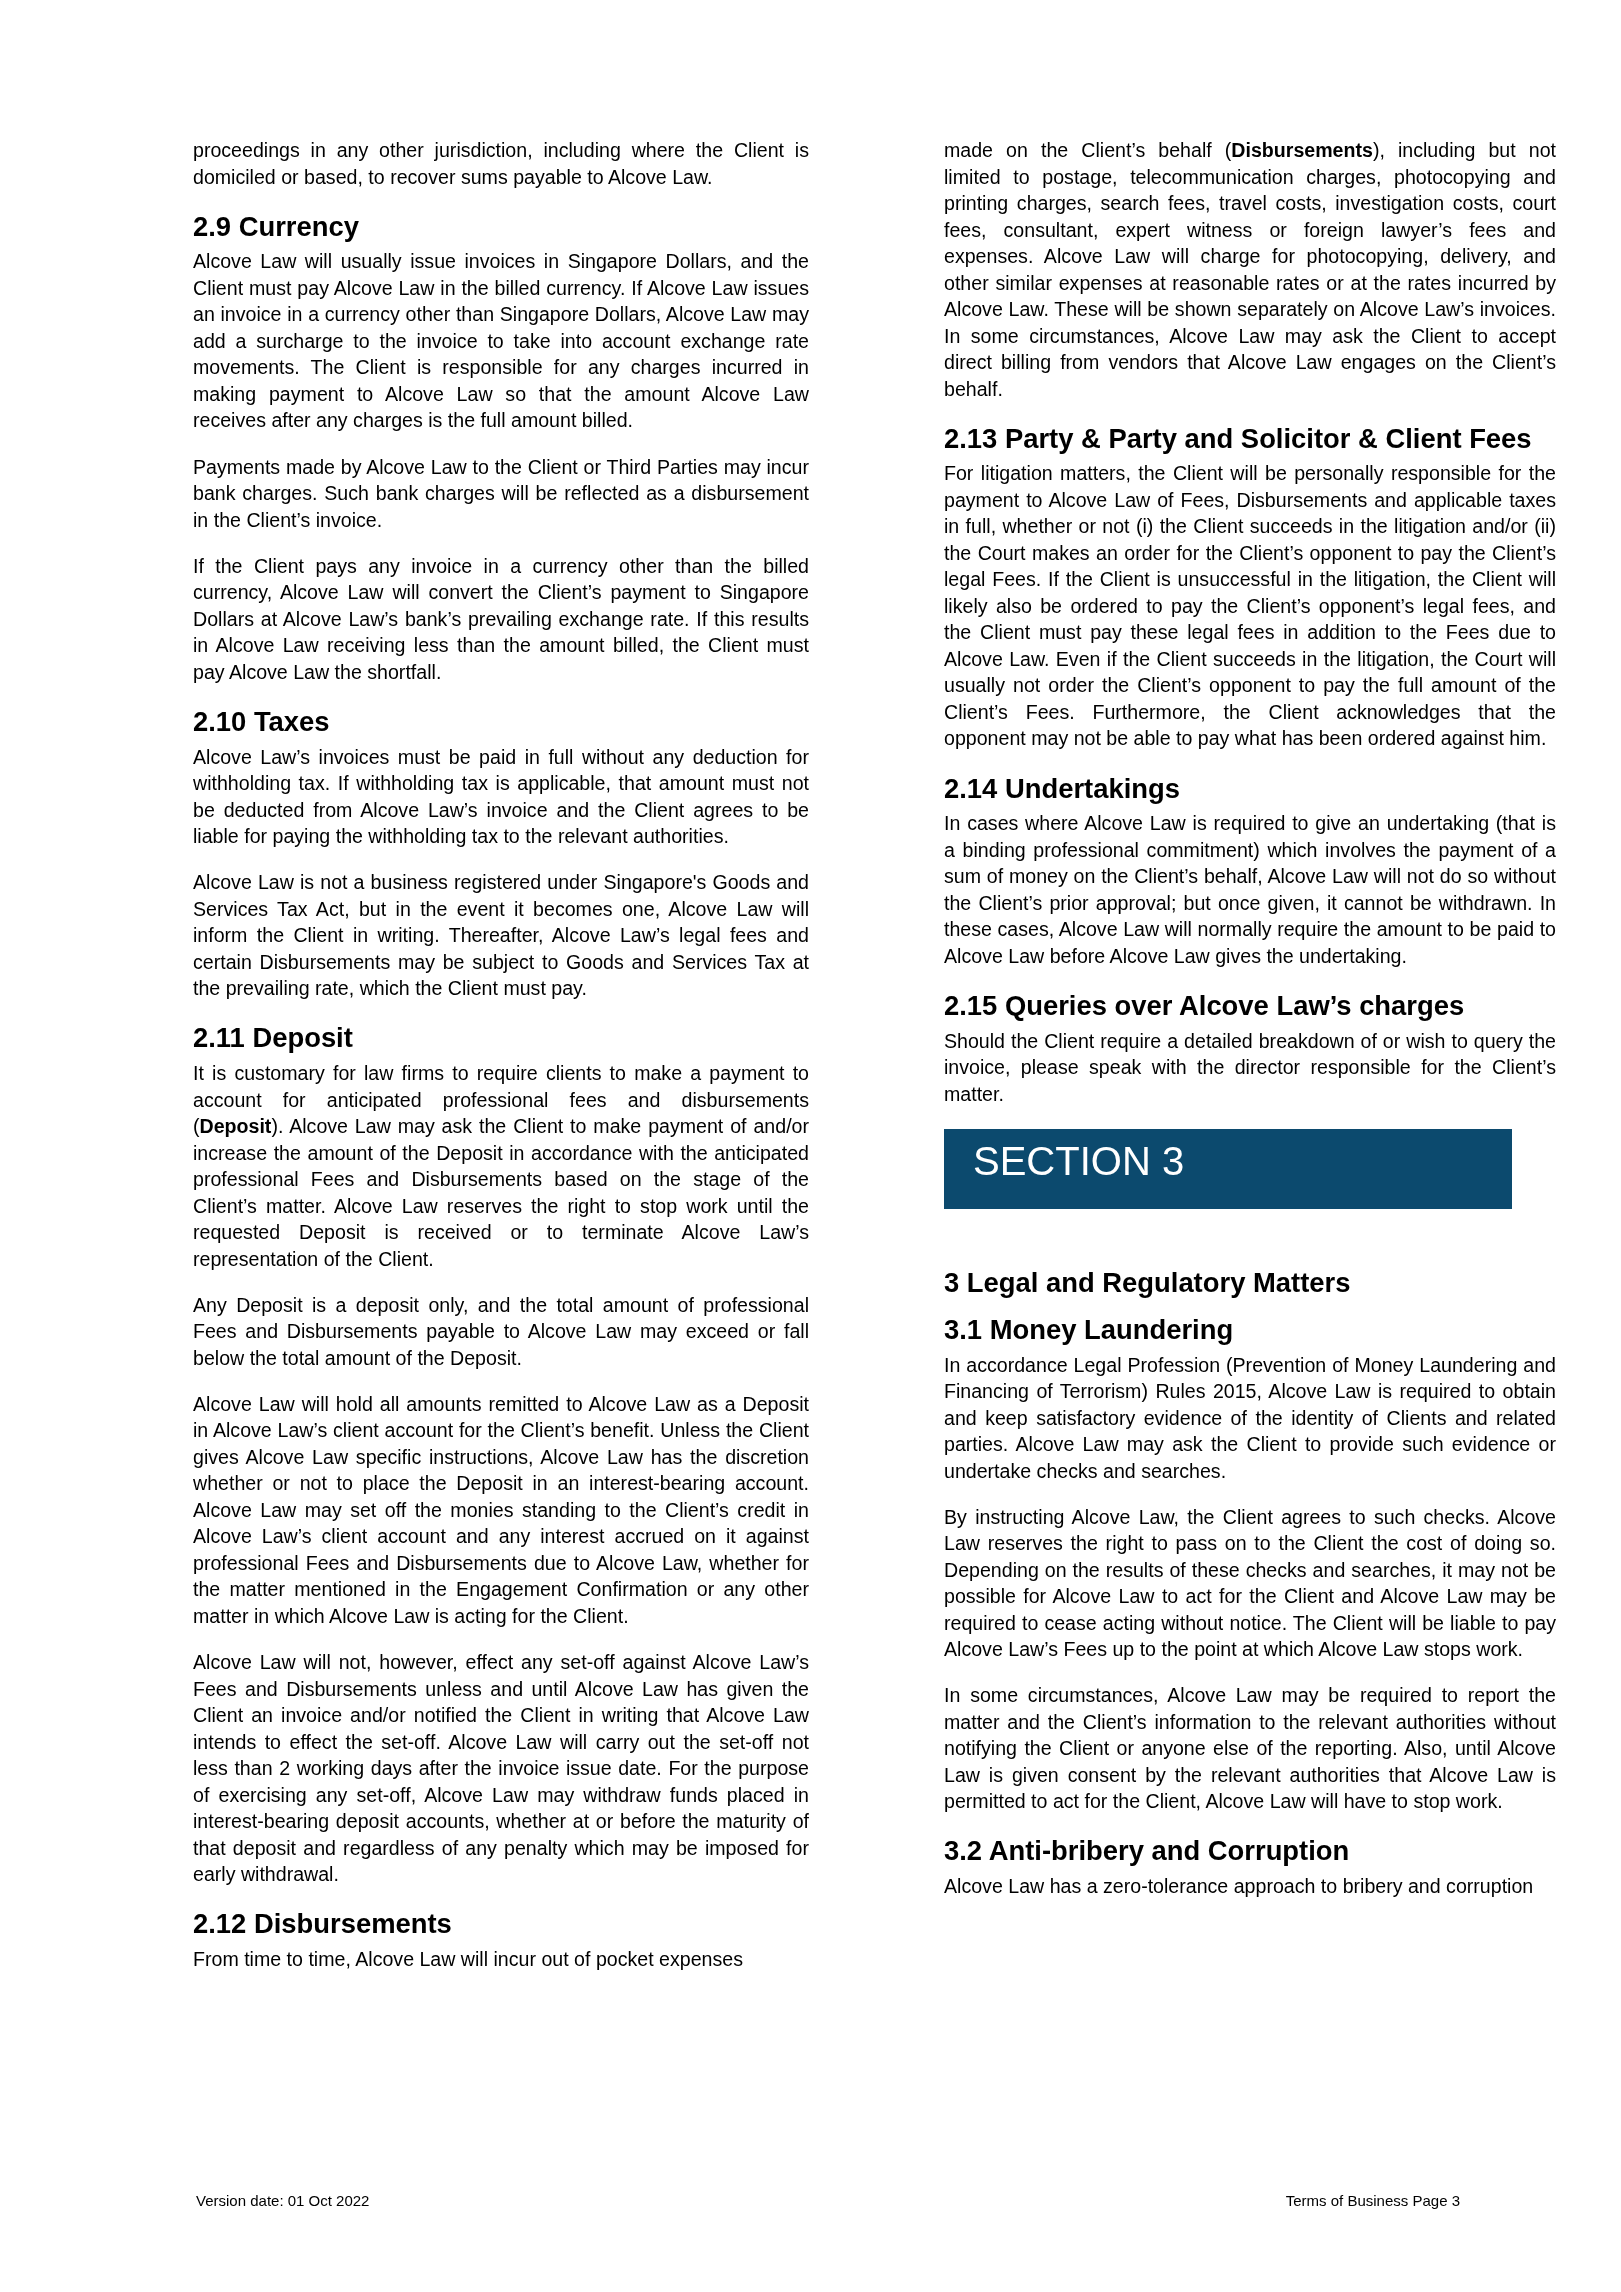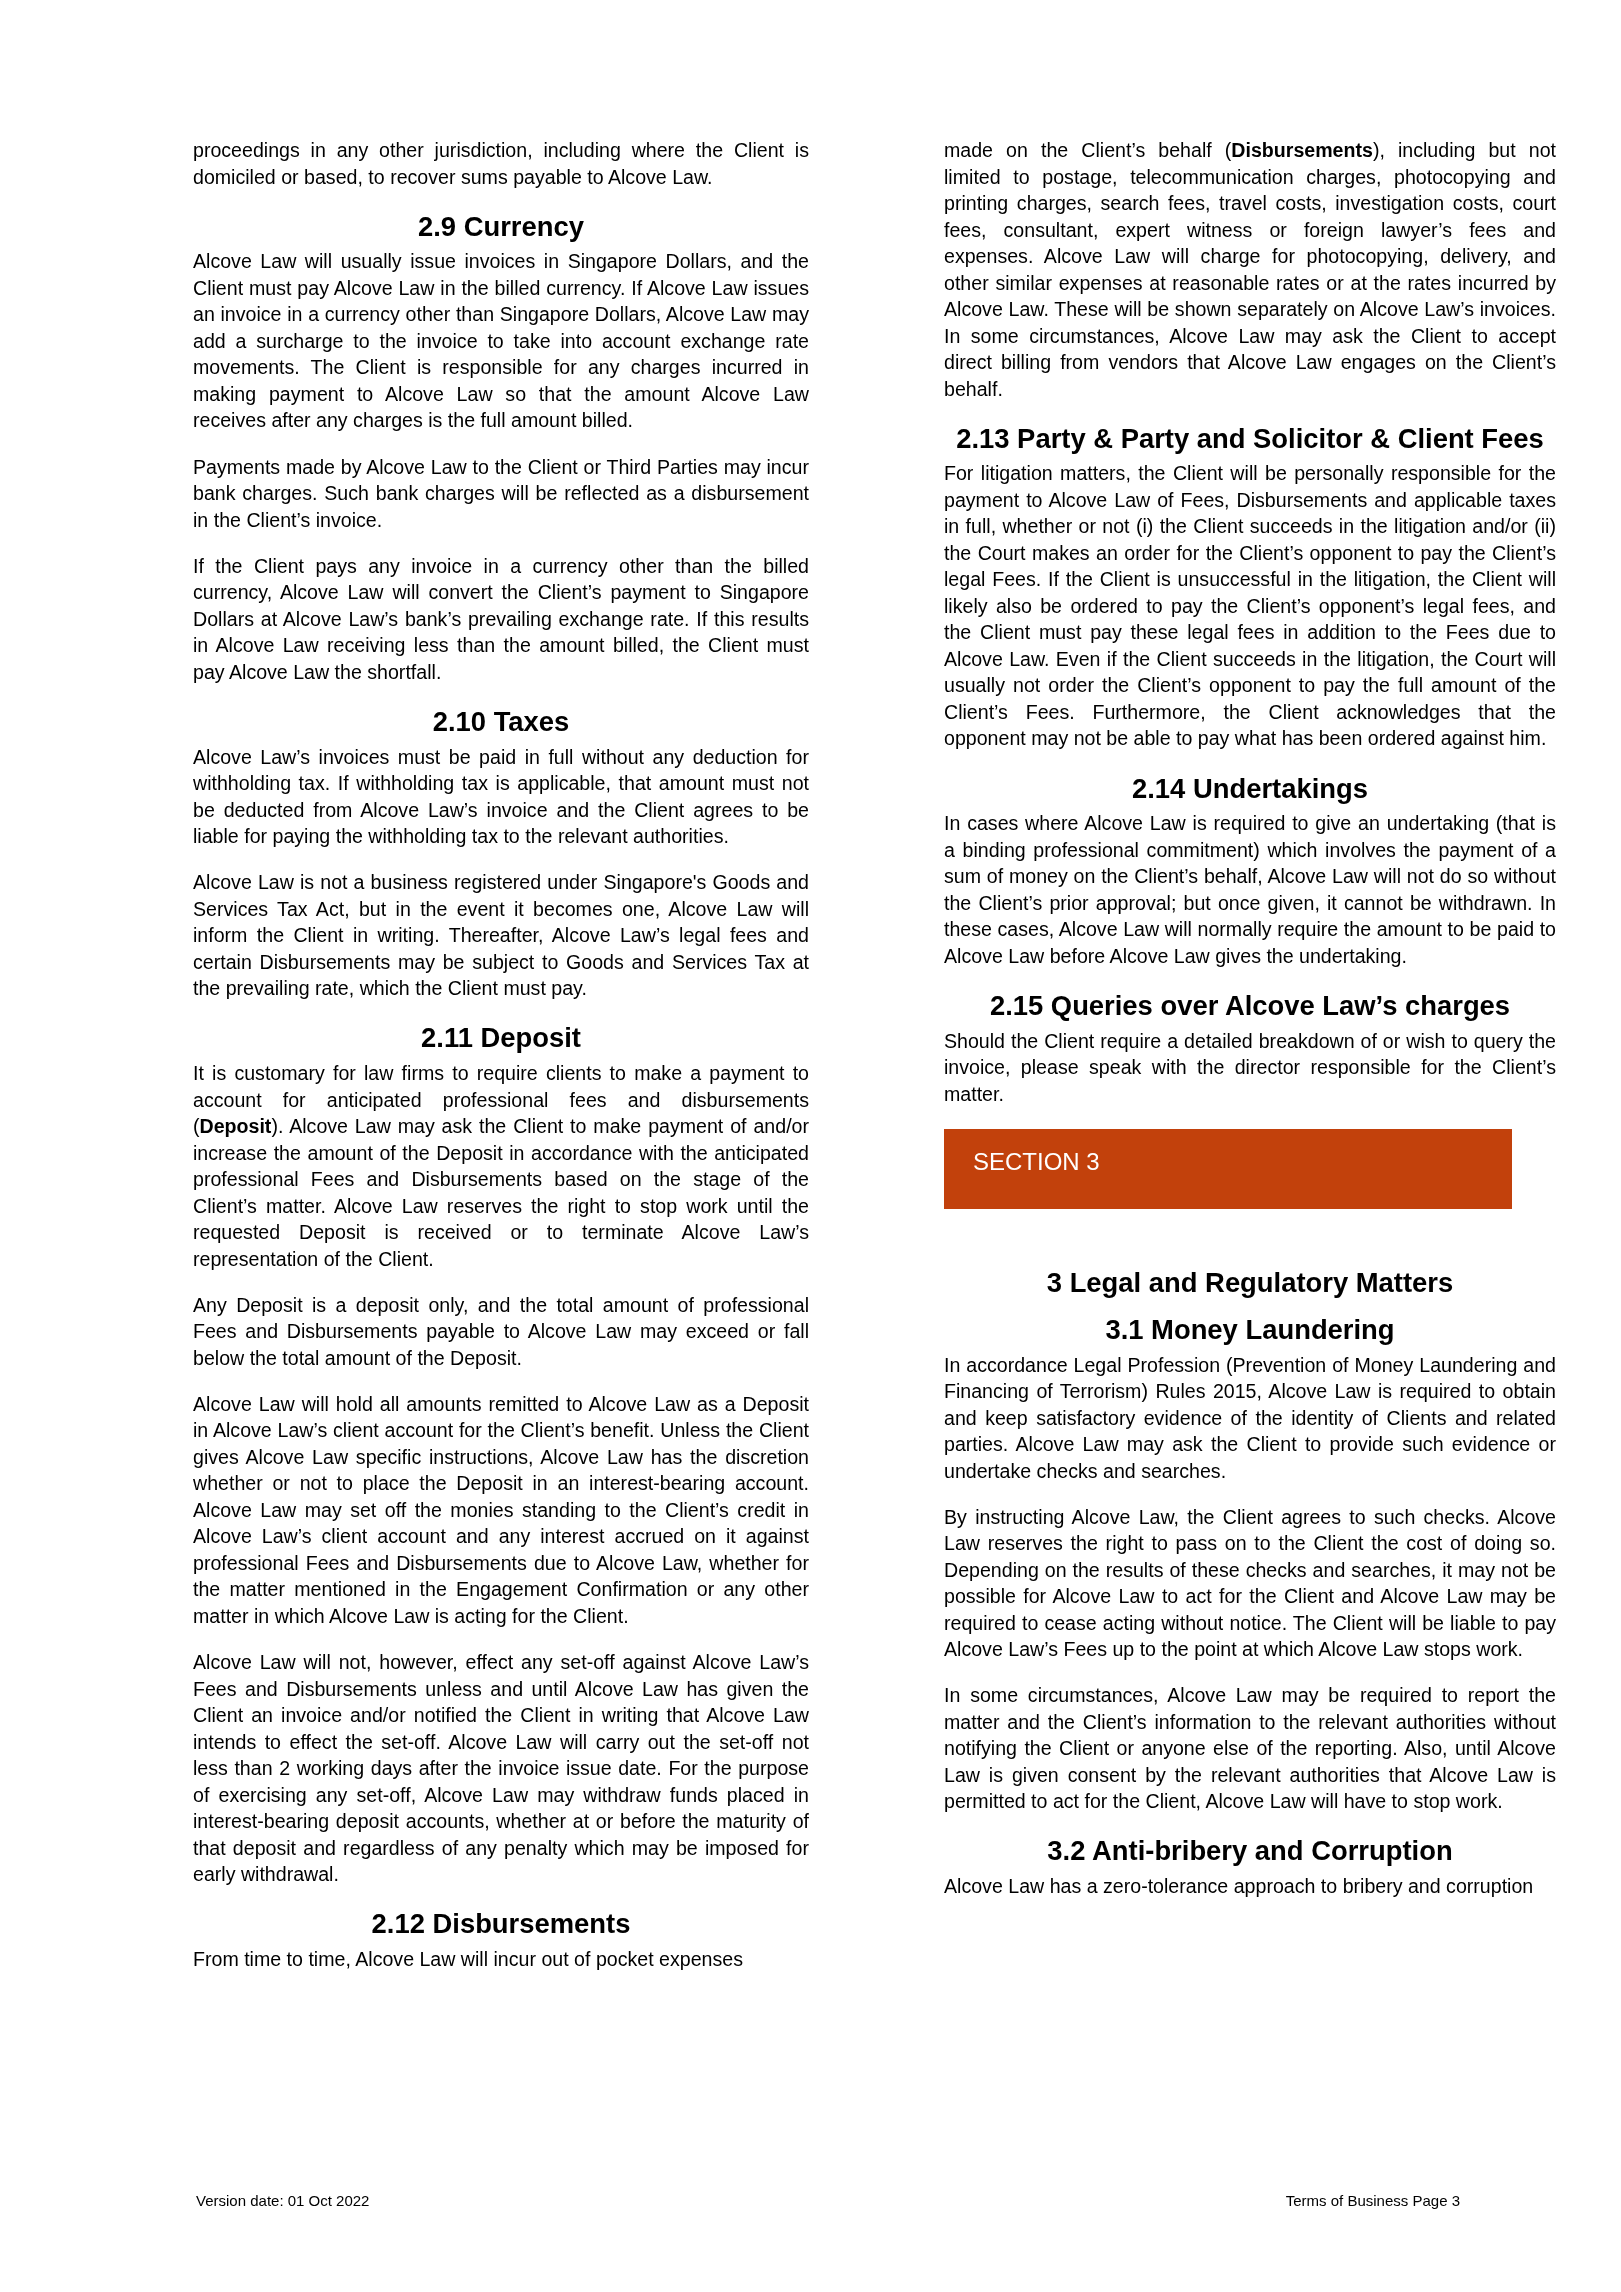--- a/index.html
+++ b/index.html
@@ -12,28 +12,28 @@
     position: absolute; top: 137px;
     font-size: 19.6px; line-height: 26.5px;
     text-align: justify;
     margin-left: 48px;
   }
   .col-left  { left: 145px; width: 616px; }
   .col-right { left: 896px; width: 612px; }
   .col p { margin: 0 0 19.6px 0; }
   .col h2 {
     font-size: 27.4px; line-height: 33px; font-weight: bold;
-    margin: 11.8px 0 5.9px 0; text-align: center;
+    margin: 11.8px 0 5.9px 0; text-align: left;
   }
   .chapter-heading { margin: 0 0 13.7px 0 !important; }
   .banner {
-    background: #c2410c; color: #ffffff;
+    background: #0c4a6e; color: #ffffff;
     width: 568px; height: 80px; box-sizing: border-box;
     margin: 21.6px 0 57px 0; padding: 13.7px 0 0 29px;
-    font-size: 24px; line-height: 37px;
+    font-size: 40px; line-height: 37px;
   }
   .footer-item { position: absolute; font-size: 15px; line-height: 23.5px; }
   .footer-left  { left: 196px; top: 2189px; }
   .footer-right { right: 161px; top: 2189px; }
   strong { font-weight: bold; }
 </style>
 </head>
 <body>
 
 <div>

